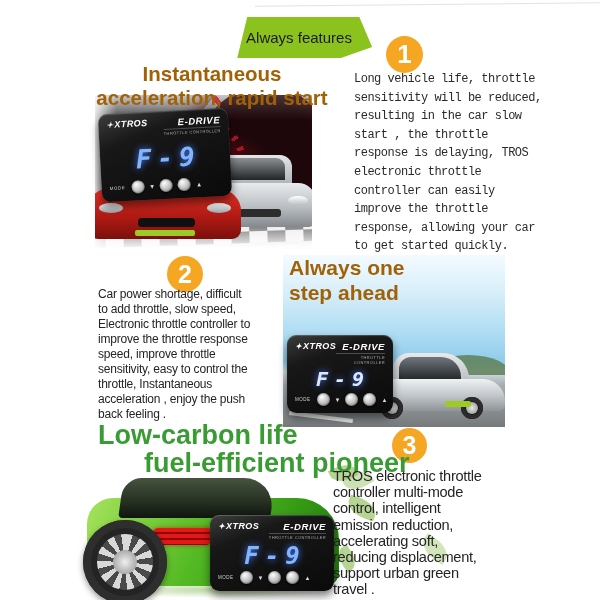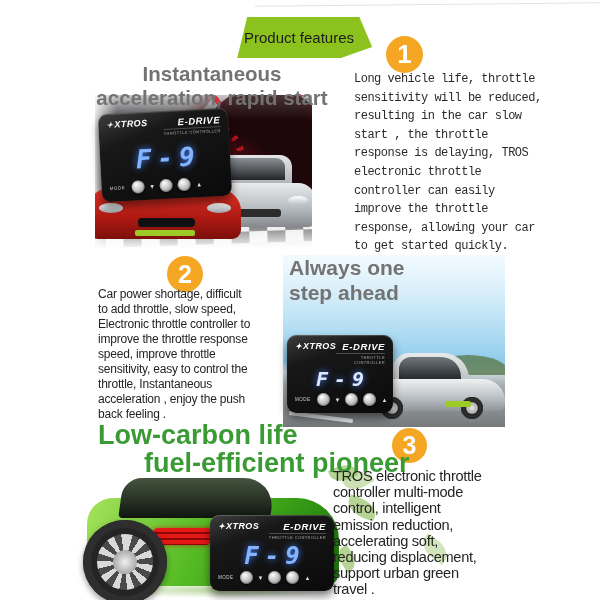--- a/index.html
+++ b/index.html
@@ -15,21 +15,21 @@
   .banner span{font-size:15px;color:#1c1c1c;padding-right:10px;}
 
   
   .badge{position:absolute;border-radius:50%;background:#f5a623;color:#fff;
         display:flex;align-items:center;justify-content:center;font-weight:bold;}
   .badge1{left:386px;top:36px;width:37px;height:37px;font-size:26px;}
   .badge2{left:167px;top:256px;width:36px;height:36px;font-size:25px;}
   .badge3{left:392px;top:428px;width:35px;height:35px;font-size:25px;}
 
   
-  .red-title{position:absolute;color:#737373;font-weight:bold;white-space:pre-line;z-index:6;}
+  .red-title{position:absolute;color:#a16207;font-weight:bold;white-space:pre-line;z-index:6;}
   .t1{left:92px;top:62px;width:240px;text-align:center;font-size:20.5px;line-height:24px;}
   .t2{left:289px;top:255px;font-size:21px;line-height:25px;}
   .green-title{position:absolute;color:#3a9b35;font-weight:600;font-size:27px;z-index:6;}
   .g-line1{left:98px;top:420px;}
   .g-line2{left:144px;top:448px;}
   .para{position:absolute;white-space:pre-line;color:#242424;z-index:6;}
   .p1{left:322px;top:70px;width:190px;font-family:"Liberation Mono",monospace;
       font-size:12px;line-height:18.6px;letter-spacing:-0.5px;color:#2a2a2a;margin-left:32px;}
   .p2{left:98px;top:287px;width:200px;font-size:12px;line-height:15px;letter-spacing:-0.2px;}
   .p3{left:333px;top:468px;width:178px;font-size:14.6px;line-height:16.2px;letter-spacing:-0.3px;}
@@ -153,21 +153,21 @@
   .leaf-far2{position:absolute;left:420px;top:540px;width:30px;height:18px;background:#8fbf58;
         border-radius:0 70% 0 70%;opacity:.4;transform:rotate(35deg);z-index:1;}
 </style>
 </head>
 <body>
 
 <div class="page">
   <div class="hairline"></div>
 
   <div class="banner">
-    <span>Product features</span>
+    <span>Always features</span>
   </div>
 
   <div class="badge badge1">1</div>
   <div class="badge badge2">2</div>
   <div class="badge badge3">3</div>
 
   <div class="red-title t1">Instantaneous
 acceleration, rapid start</div>
   <div class="para p1">Long vehicle life, throttle
 sensitivity will be reduced,

